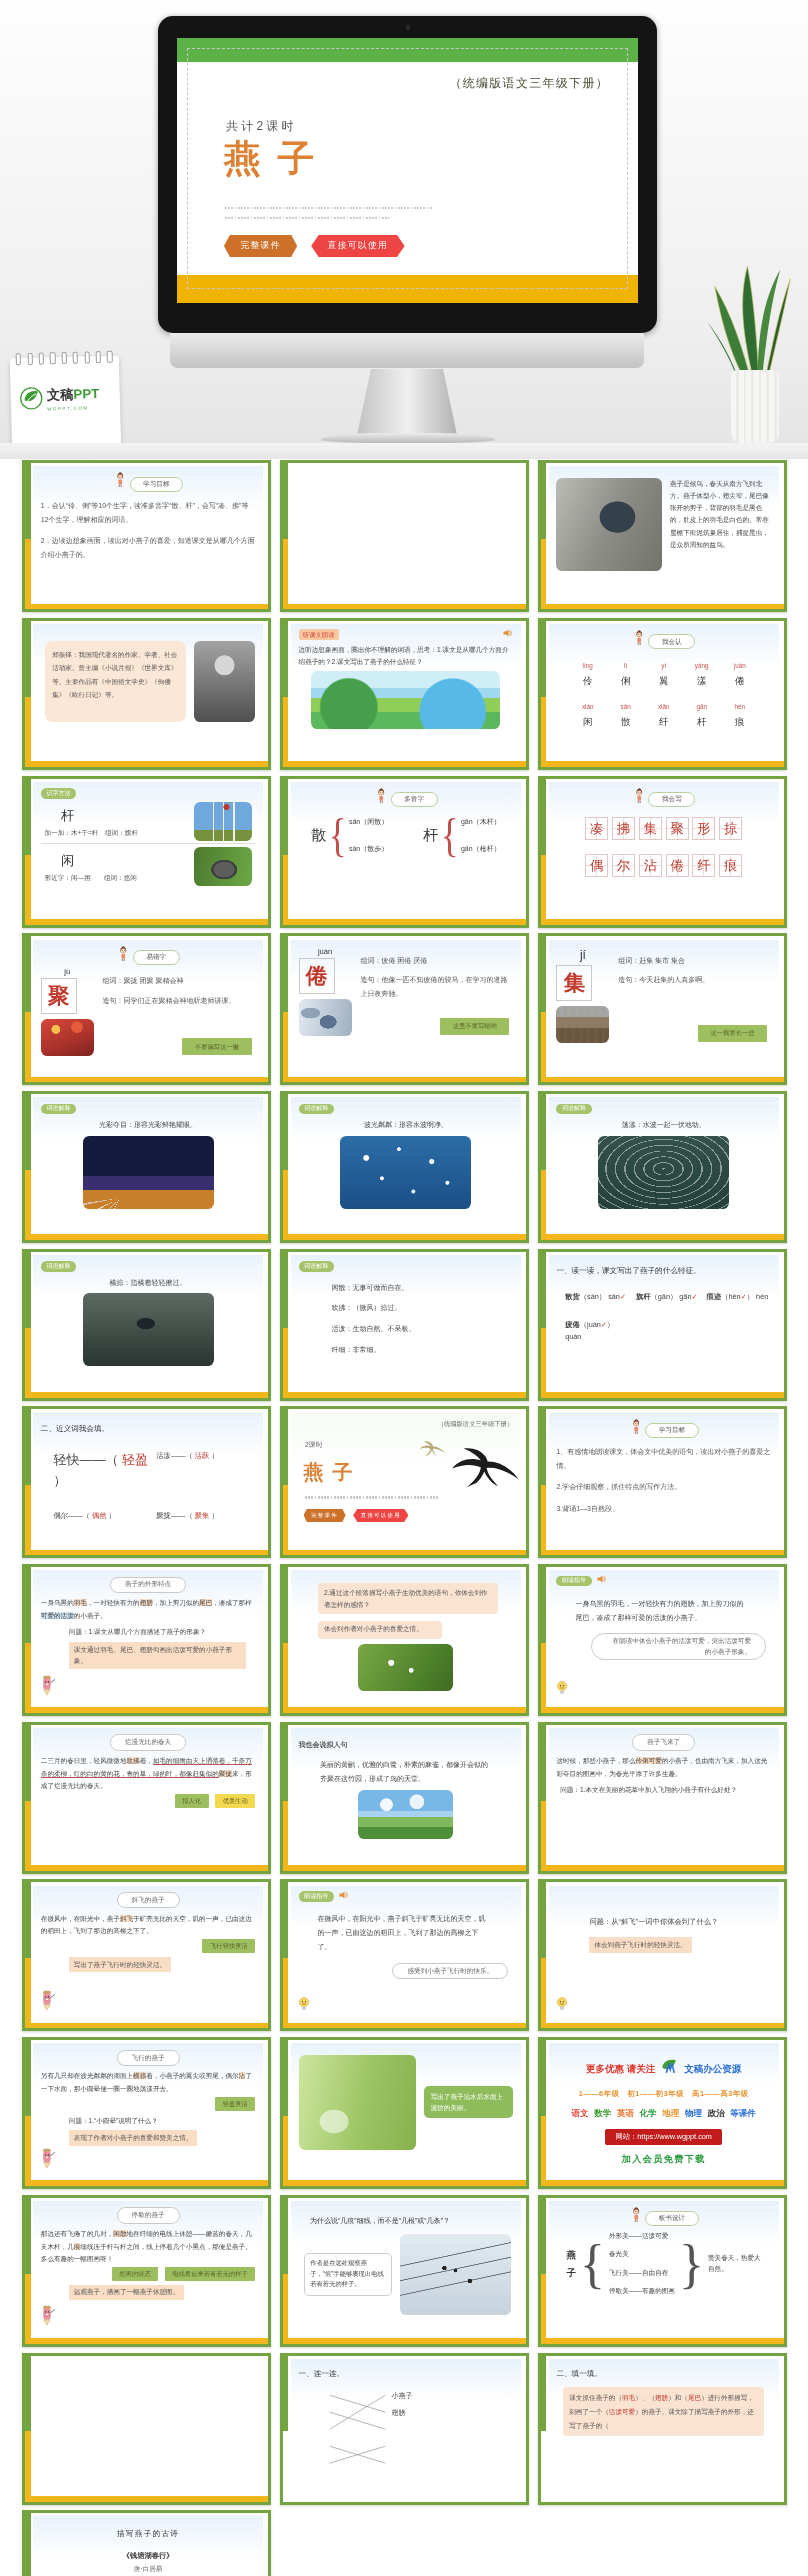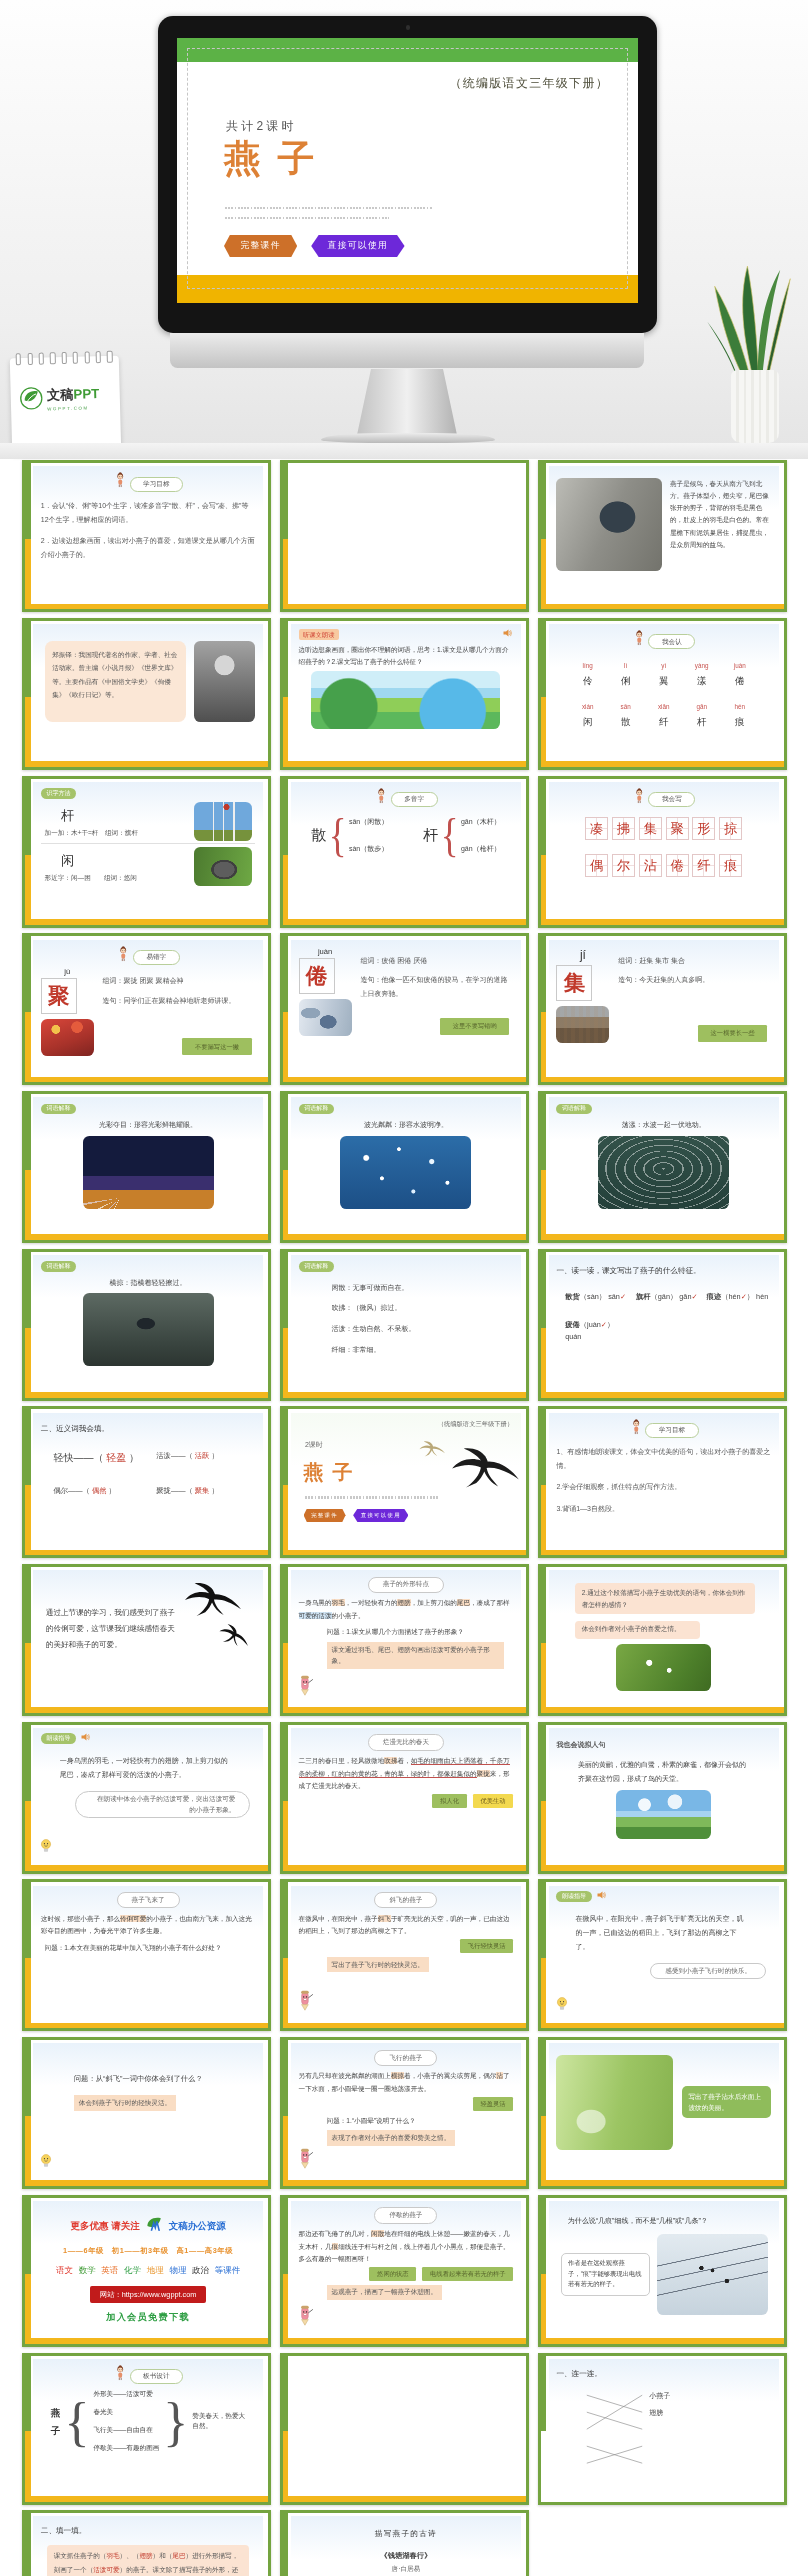--- a/index.html
+++ b/index.html
@@ -18,21 +18,21 @@
   .hero-dash{position:absolute;left:10px;top:10px;right:10px;bottom:14px;border:0.6px dashed #c6c6c6;}
   .hero-grade{position:absolute;top:37px;right:29px;font-size:12px;color:#4c4c38;letter-spacing:1.3px;}
   .hero-sub{position:absolute;top:80px;left:49px;font-size:12px;color:#555;letter-spacing:3.2px;}
   .hero-title{position:absolute;top:96px;left:47px;font-size:37px;font-weight:bold;
               color:#dd8135;letter-spacing:16.4px;}
   .fineprint{position:absolute;left:48px;width:208px;height:2.5px;background:
      repeating-linear-gradient(90deg,#c9c9c9 0 1.9px,transparent 1.9px 3.2px);}
   .hero-btns{position:absolute;left:47px;top:197px;display:flex;gap:14px;}
   .hex{clip-path:polygon(8% 0,92% 0,100% 50%,92% 100%,8% 100%,0 50%);
        padding:5px 16.4px;color:#fff;font-size:8.8px;letter-spacing:1.3px;}
-  .hex.o{background:#cd7029;} .hex.g{background:#6d28d9;}
+  .hex.o{background:#cd7029;} .hex.g{background:#ef4444;}
   .hero-swallow-big{position:absolute;right:11.4px;top:75px;}
   .hero-swallow-small{position:absolute;right:164px;top:38px;}
   .chin{position:absolute;left:170px;top:333px;width:474px;height:35px;
         background:linear-gradient(#ececec,#c3c3c3);border-radius:0 0 7.6px 7.6px;}
   .neck{position:absolute;left:357px;top:369px;width:100px;height:66px;
         background:linear-gradient(90deg,#c2c2c2,#f0f0f0 50%,#b2b2b2);
         clip-path:polygon(14% 0,86% 0,100% 100%,0 100%);}
   .base{position:absolute;left:321px;top:433px;width:174px;height:10px;
         background:linear-gradient(#ececec,#b9b9b9);border-radius:50%/100% 100% 45% 45%;}
   .floor-shadow{position:absolute;left:271px;top:442px;width:271px;height:10px;border-radius:50%;
@@ -148,21 +148,21 @@
      linear-gradient(#e2eaf0,#c6d3dd);}
   .ph-spring-branch{background:radial-gradient(circle at 35% 40%,#fff 0 4%,transparent 5%),
      radial-gradient(circle at 56% 56%,#fdfdfd 0 3.5%,transparent 4.5%),
      linear-gradient(120deg,#79a844,#4d7f2a 70%,#3f6b22);}
   
   .ad{display:flex;flex-direction:column;align-items:center;text-align:center;}
   .ad-r1{display:flex;align-items:center;gap:5px;margin-top:8.8px;}
   .ad-red{color:#e03a2f;font-weight:bold;font-size:9.5px;}
   .ad-blue{color:#2a6fd4;font-weight:bold;font-size:9.5px;}
   .ad-grades{color:#e8912e;font-weight:bold;font-size:7.3px;margin-top:8.2px;letter-spacing:0.6px;}
-  .ad-sub{display:flex;gap:5.7px;font-weight:normal;font-size:8.5px;margin-top:7.6px;}
+  .ad-sub{display:flex;gap:5.7px;font-weight:bold;font-size:8.5px;margin-top:7.6px;}
   .ad-site{background:#c11b1b;color:#fff;font-size:7.3px;padding:2.5px 10px;border-radius:1.9px;margin-top:8.2px;}
   .ad-join{color:#2f9e44;font-weight:bold;font-size:9.2px;margin-top:7px;letter-spacing:1.3px;}
 </style>
 </head>
 <body>
 
 <div class="scene">
   <div class="monitor">
     <div class="cam"></div>
     <div class="screen">
@@ -570,21 +570,21 @@
         </div>
       </div>
     </div>
     <div class="slide">
       <div class="acc-l1"></div>
       <div class="acc-l2"></div>
       <div class="acc-b"></div>
       <div class="sb">
         <p class="p" style="font-size: 7.6px; color: rgb(51, 51, 51); margin-top: 5px;">二、近义词我会填。</p>
         <div style="display: grid; grid-template-columns: 1fr 1fr; gap: 19px 3.8px; margin: 15px 0px 0px 12.6px;">
-          <div style="font-size: 10px;"><span>轻快</span>——（ <span class="red">轻盈</span> ）</div>
+          <div style="font-size: 13px;"><span>轻快</span>——（ <span class="red">轻盈</span> ）</div>
           <div style="font-size: 7.3px;"><span>活泼</span>——（ <span class="red">活跃</span> ）</div>
           <div style="font-size: 7.3px;"><span>偶尔</span>——（ <span class="red">偶然</span> ）</div>
           <div style="font-size: 7.3px;"><span>聚拢</span>——（ <span class="red">聚集</span> ）</div>
         </div>
       </div>
     </div>
     <div class="slide">
       <div class="acc-l1"></div>
       <div class="acc-l2"></div>
       <div class="acc-b"></div>
@@ -620,34 +620,20 @@
               <path d="M13 15 Q15 16.6 17 15" stroke="#a33" stroke-width="0.8" fill="none"></path>
               <rect x="11" y="18" width="8" height="11" rx="3.5" fill="#e58f6a"></rect>
               <line x1="13" y1="29" x2="13" y2="34" stroke="#7a3b22" stroke-width="1.4"></line>
               <line x1="17" y1="29" x2="17" y2="34" stroke="#7a3b22" stroke-width="1.4"></line>
             </svg></span>
           <span class="pill">学习目标</span>
         </div>
         <p class="p" style="margin-top: 7.6px; line-height: 1.95; color: rgb(85, 85, 85);">1、有感情地朗读课文，体会文中优美的语句，读出对小燕子的喜爱之情。</p>
         <p class="p" style="margin-top: 7.6px; line-height: 1.95; color: rgb(85, 85, 85);">2.学会仔细观察，抓住特点的写作方法。</p>
         <p class="p" style="margin-top: 7.6px; line-height: 1.95; color: rgb(85, 85, 85);">3.背诵1—3自然段。</p>
-      </div>
-    </div>
-    <div class="slide">
-      <div class="acc-l1"></div>
-      <div class="acc-l2"></div>
-      <div class="acc-b"></div>
-      <div class="sb">
-        <p class="p" style="width: 62%; font-size: 7.6px; line-height: 2.1; color: rgb(68, 68, 68); margin: 30px 0px 0px 5px;">通过上节课的学习，我们感受到了燕子的伶俐可爱，这节课我们继续感悟春天的美好和燕子的可爱。</p>
-        <span style="position: absolute; right: 21.5px; top: 11.4px;"><svg width="58" height="42" viewBox="0 0 120 86">
-            <path fill="#111" d="M60 16 C52 5 38 0 22 2 C36 8 46 14 52 23 C36 17 14 21 2 37 C20 29 40 29 52 35 C50 47 40 60 26 70 L44 62 C50 57 55 49 58 42 C62 52 70 62 82 68 L70 54 C66 48 63 42 62 36 C76 34 96 40 118 56 C102 34 80 24 64 25 C63 21 61 19 60 16 Z"></path>
-          </svg></span>
-        <span style="position: absolute; right: 12.6px; top: 56px; transform: rotate(18deg);"><svg width="33" height="23.4" viewBox="0 0 120 86">
-            <path fill="#111" d="M60 16 C52 5 38 0 22 2 C36 8 46 14 52 23 C36 17 14 21 2 37 C20 29 40 29 52 35 C50 47 40 60 26 70 L44 62 C50 57 55 49 58 42 C62 52 70 62 82 68 L70 54 C66 48 63 42 62 36 C76 34 96 40 118 56 C102 34 80 24 64 25 C63 21 61 19 60 16 Z"></path>
-          </svg></span>
       </div>
     </div>
     <div class="slide">
       <div class="acc-l1"></div>
       <div class="acc-l2"></div>
       <div class="acc-b"></div>
       <div class="sb"><div class="cloud-wrap"><span class="cloud">燕子的外形特点</span></div><p class="p" style="font-size: 6.6px; line-height: 1.9;"><span>一身乌黑的</span><span class="hp">羽毛</span><span>，一对轻快有力的</span><span class="hp">翅膀</span><span>，加上剪刀似的</span><span class="hp">尾巴</span><span>，凑成了那样</span><span class="hb">可爱的活泼</span><span>的小燕子。</span></p><p class="p" style="font-size: 6.6px; color: rgb(68, 68, 68); margin: 5px 0px 0px 28px;">问题：1.课文从哪几个方面描述了燕子的形象？</p><div class="ans" style="margin: 3.8px 0px 0px 28px; max-width: 78%;">课文通过羽毛、尾巴、翅膀勾画出活泼可爱的小燕子形象。</div><span class="mascot-bl"><svg width="16.4" height="23" viewBox="0 0 32 42">
             <rect x="9" y="5" width="13" height="24" rx="6" fill="#ef8f9f" stroke="#c97f8a"></rect>
             <rect x="8" y="2" width="15" height="6" rx="3" fill="#caa36b"></rect>
             <path d="M9 29 L15.5 40 L22 29 Z" fill="#f3d9a6" stroke="#c9a96b"></path>

